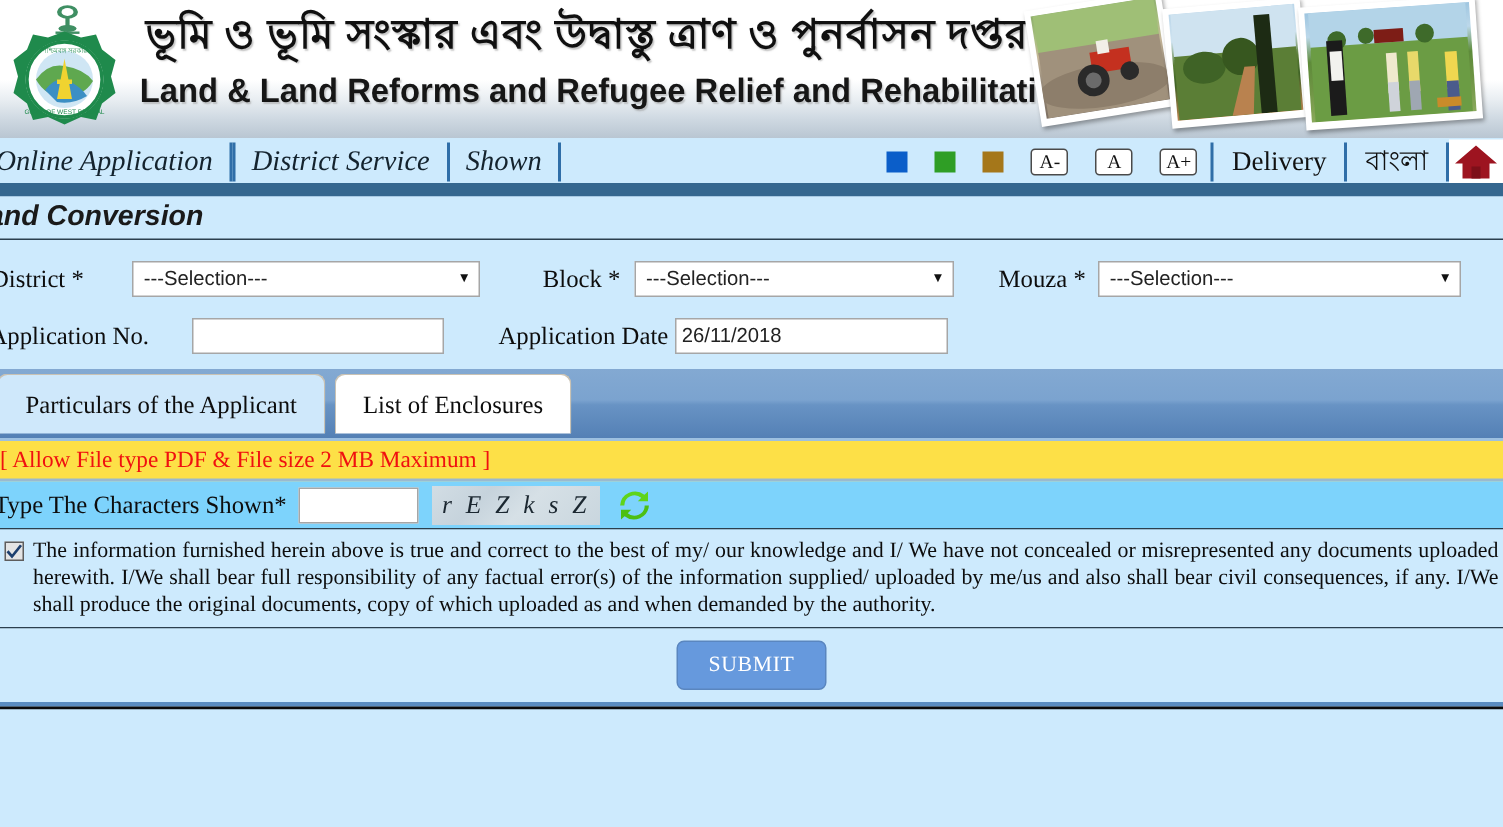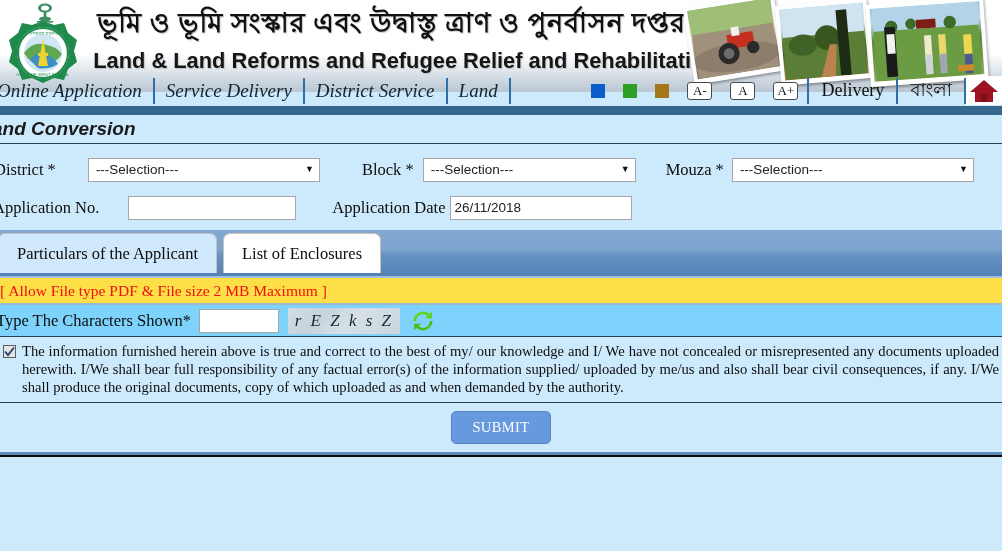--- a/index.html
+++ b/index.html
@@ -60,23 +60,23 @@
   .photo1 { left: 8px; top: 4px; width: 92px; height: 78px; transform: rotate(-9deg); }
   .photo2 { left: 98px; top: 6px; width: 92px; height: 80px; transform: rotate(-5deg); }
   .photo3 { left: 188px; top: 5px; width: 118px; height: 82px; transform: rotate(-4deg); }
   .p1 { background: linear-gradient(to bottom, #8fae6e 0%, #a7bf7f 22%, #c7b79a 40%, #9c8f7e 62%, #7d6f61 100%); }
   .p2 { background: linear-gradient(to bottom, #bcd7ea 0%, #cfe3f0 26%, #5b7e36 48%, #3f6326 66%, #b9824f 100%); }
   .p3 { background: linear-gradient(to bottom, #9fc6e0 0%, #bcd8ea 22%, #5e8b3a 45%, #6e9444 70%, #8aa95c 100%); }
 
   
   .navbar {
     position: relative;
-    width: 1002px; height: 14px;
+    width: 1002px; height: 30px;
     background: #cdeafd;
-    display: flex; align-items: flex-end;
+    display: flex; align-items: flex-start;
   }
   .nav-left { display: flex; align-items: center; height: 31px; }
   .nav-item {
     font-family: "Liberation Serif", serif;
     font-style: italic;
     font-size: 19px;
     color: #14232e;
     padding: 0 11px;
     line-height: 31px;
     white-space: nowrap;
@@ -331,25 +331,24 @@
         </svg>
       </div>
     </div>
   </div>
 </div>
 
 <div class="navbar">
   <div class="nav-left">
     <div class="nav-item first">Online Application</div>
     <div class="nav-sep"></div>
-    <div class="nav-item">Service Delivery</div>
     <div class="nav-sep"></div>
     <div class="nav-item">District Service</div>
     <div class="nav-sep"></div>
-    <div class="nav-item">Land</div>
+    <div class="nav-item">Shown</div>
     <div class="nav-sep"></div>
   </div>
 
   <div class="nav-right">
     <span class="swatch" style="background:#0b5ec9"></span>
     <span class="swatch" style="background:#2f9e25"></span>
     <span class="swatch" style="background:#a5771a"></span>
     <span class="fsz">A-</span>
     <span class="fsz">A</span>
     <span class="fsz">A+</span>

